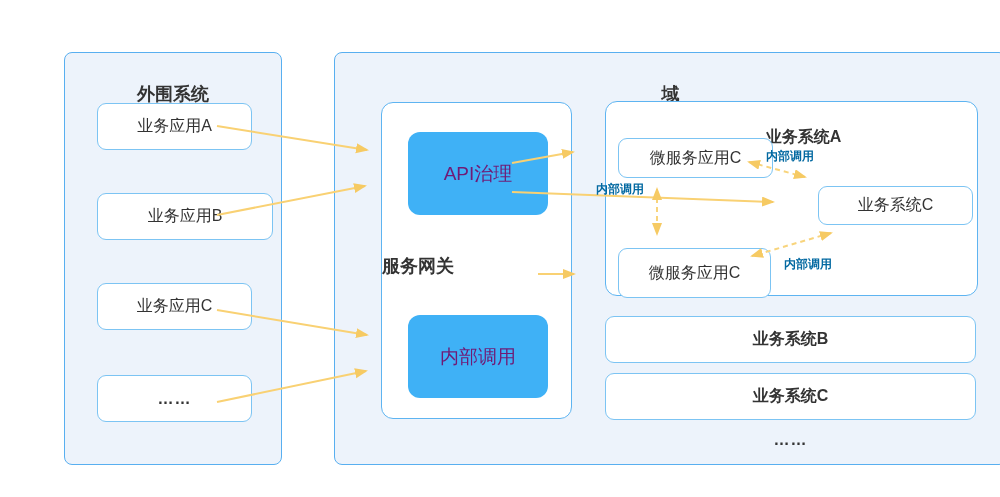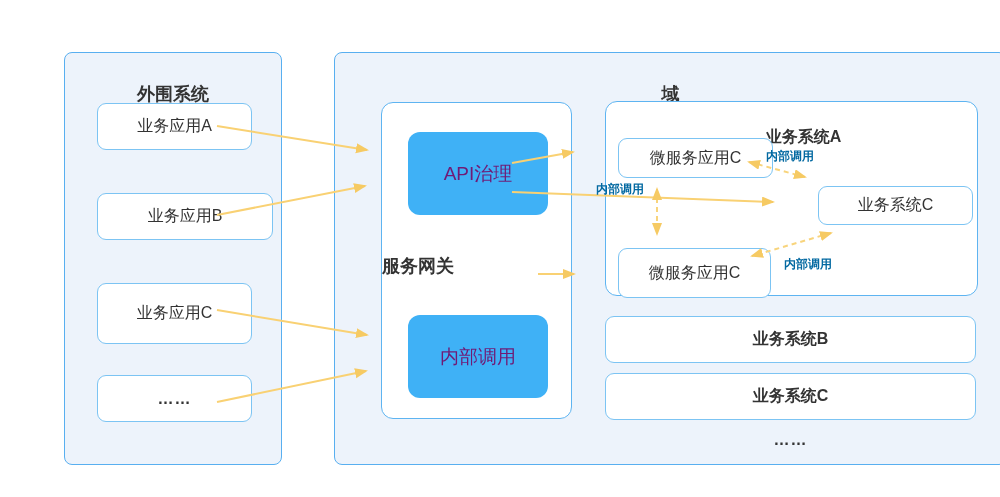--- a/index.html
+++ b/index.html
@@ -36,21 +36,21 @@
     border-radius:9px;box-sizing:border-box;display:flex;align-items:center;
     justify-content:center;font-size:16px;color:#333;
   }
   .node.bold{font-weight:600;}
   .module{
     position:absolute;background:#3fb1f6;border-radius:12px;display:flex;
     align-items:center;justify-content:center;font-size:19px;color:#701a75;
   }
   #app-a{left:32px;top:50px;width:155px;height:47px;text-align:right;}
   #app-b{left:32px;top:140px;width:176px;height:47px;}
-  #app-c{left:32px;top:230px;width:155px;height:61px;}
+  #app-c{left:32px;top:230px;width:155px;height:47px;}
   #app-dots{left:32px;top:322px;width:155px;height:47px;font-weight:bold;letter-spacing:1px;}
   #api-gov{left:26px;top:29px;width:140px;height:83px;}
   #sec-ctrl{left:26px;top:212px;width:140px;height:83px;}
   #ms-a{left:12px;top:36px;width:155px;height:40px;}
   #ms-b{left:212px;top:84px;width:155px;height:39px;}
   #ms-c{left:12px;top:146px;width:153px;height:50px;}
   #sys-b{left:270px;top:263px;width:371px;height:47px;}
   #sys-c{left:270px;top:320px;width:371px;height:47px;}
   #domain-dots{
     position:absolute;left:270px;top:378px;width:371px;text-align:center;

